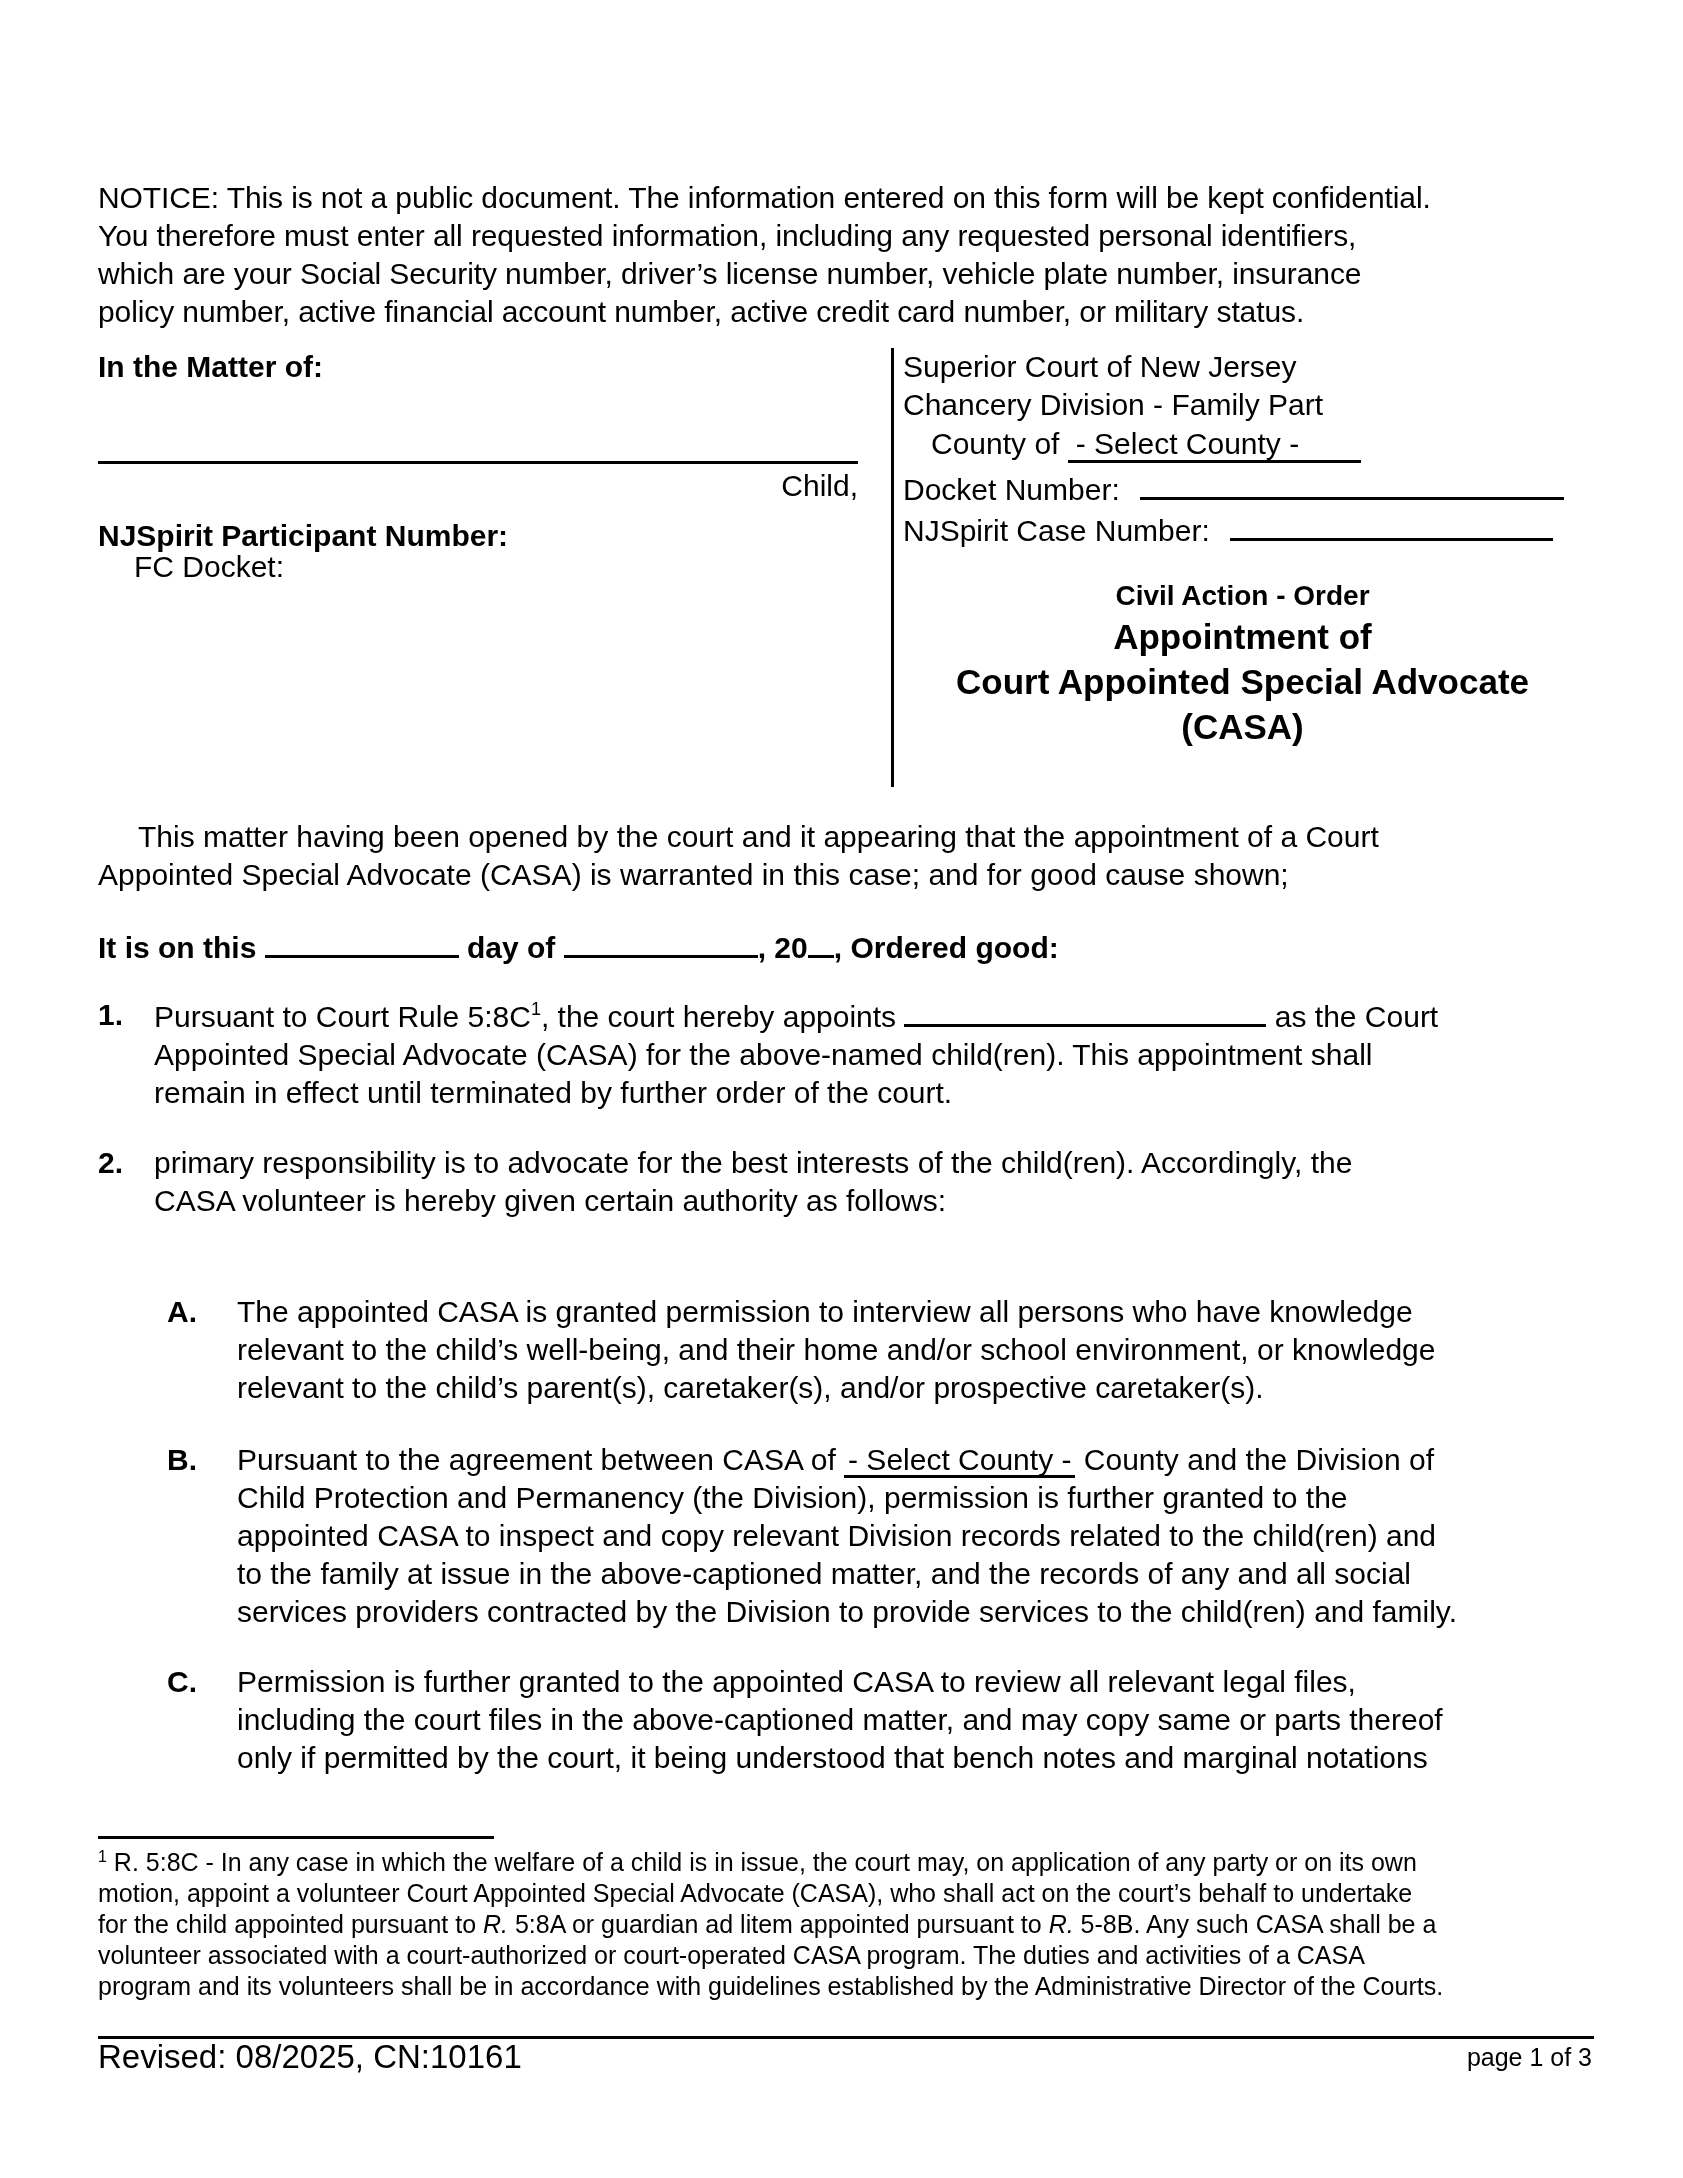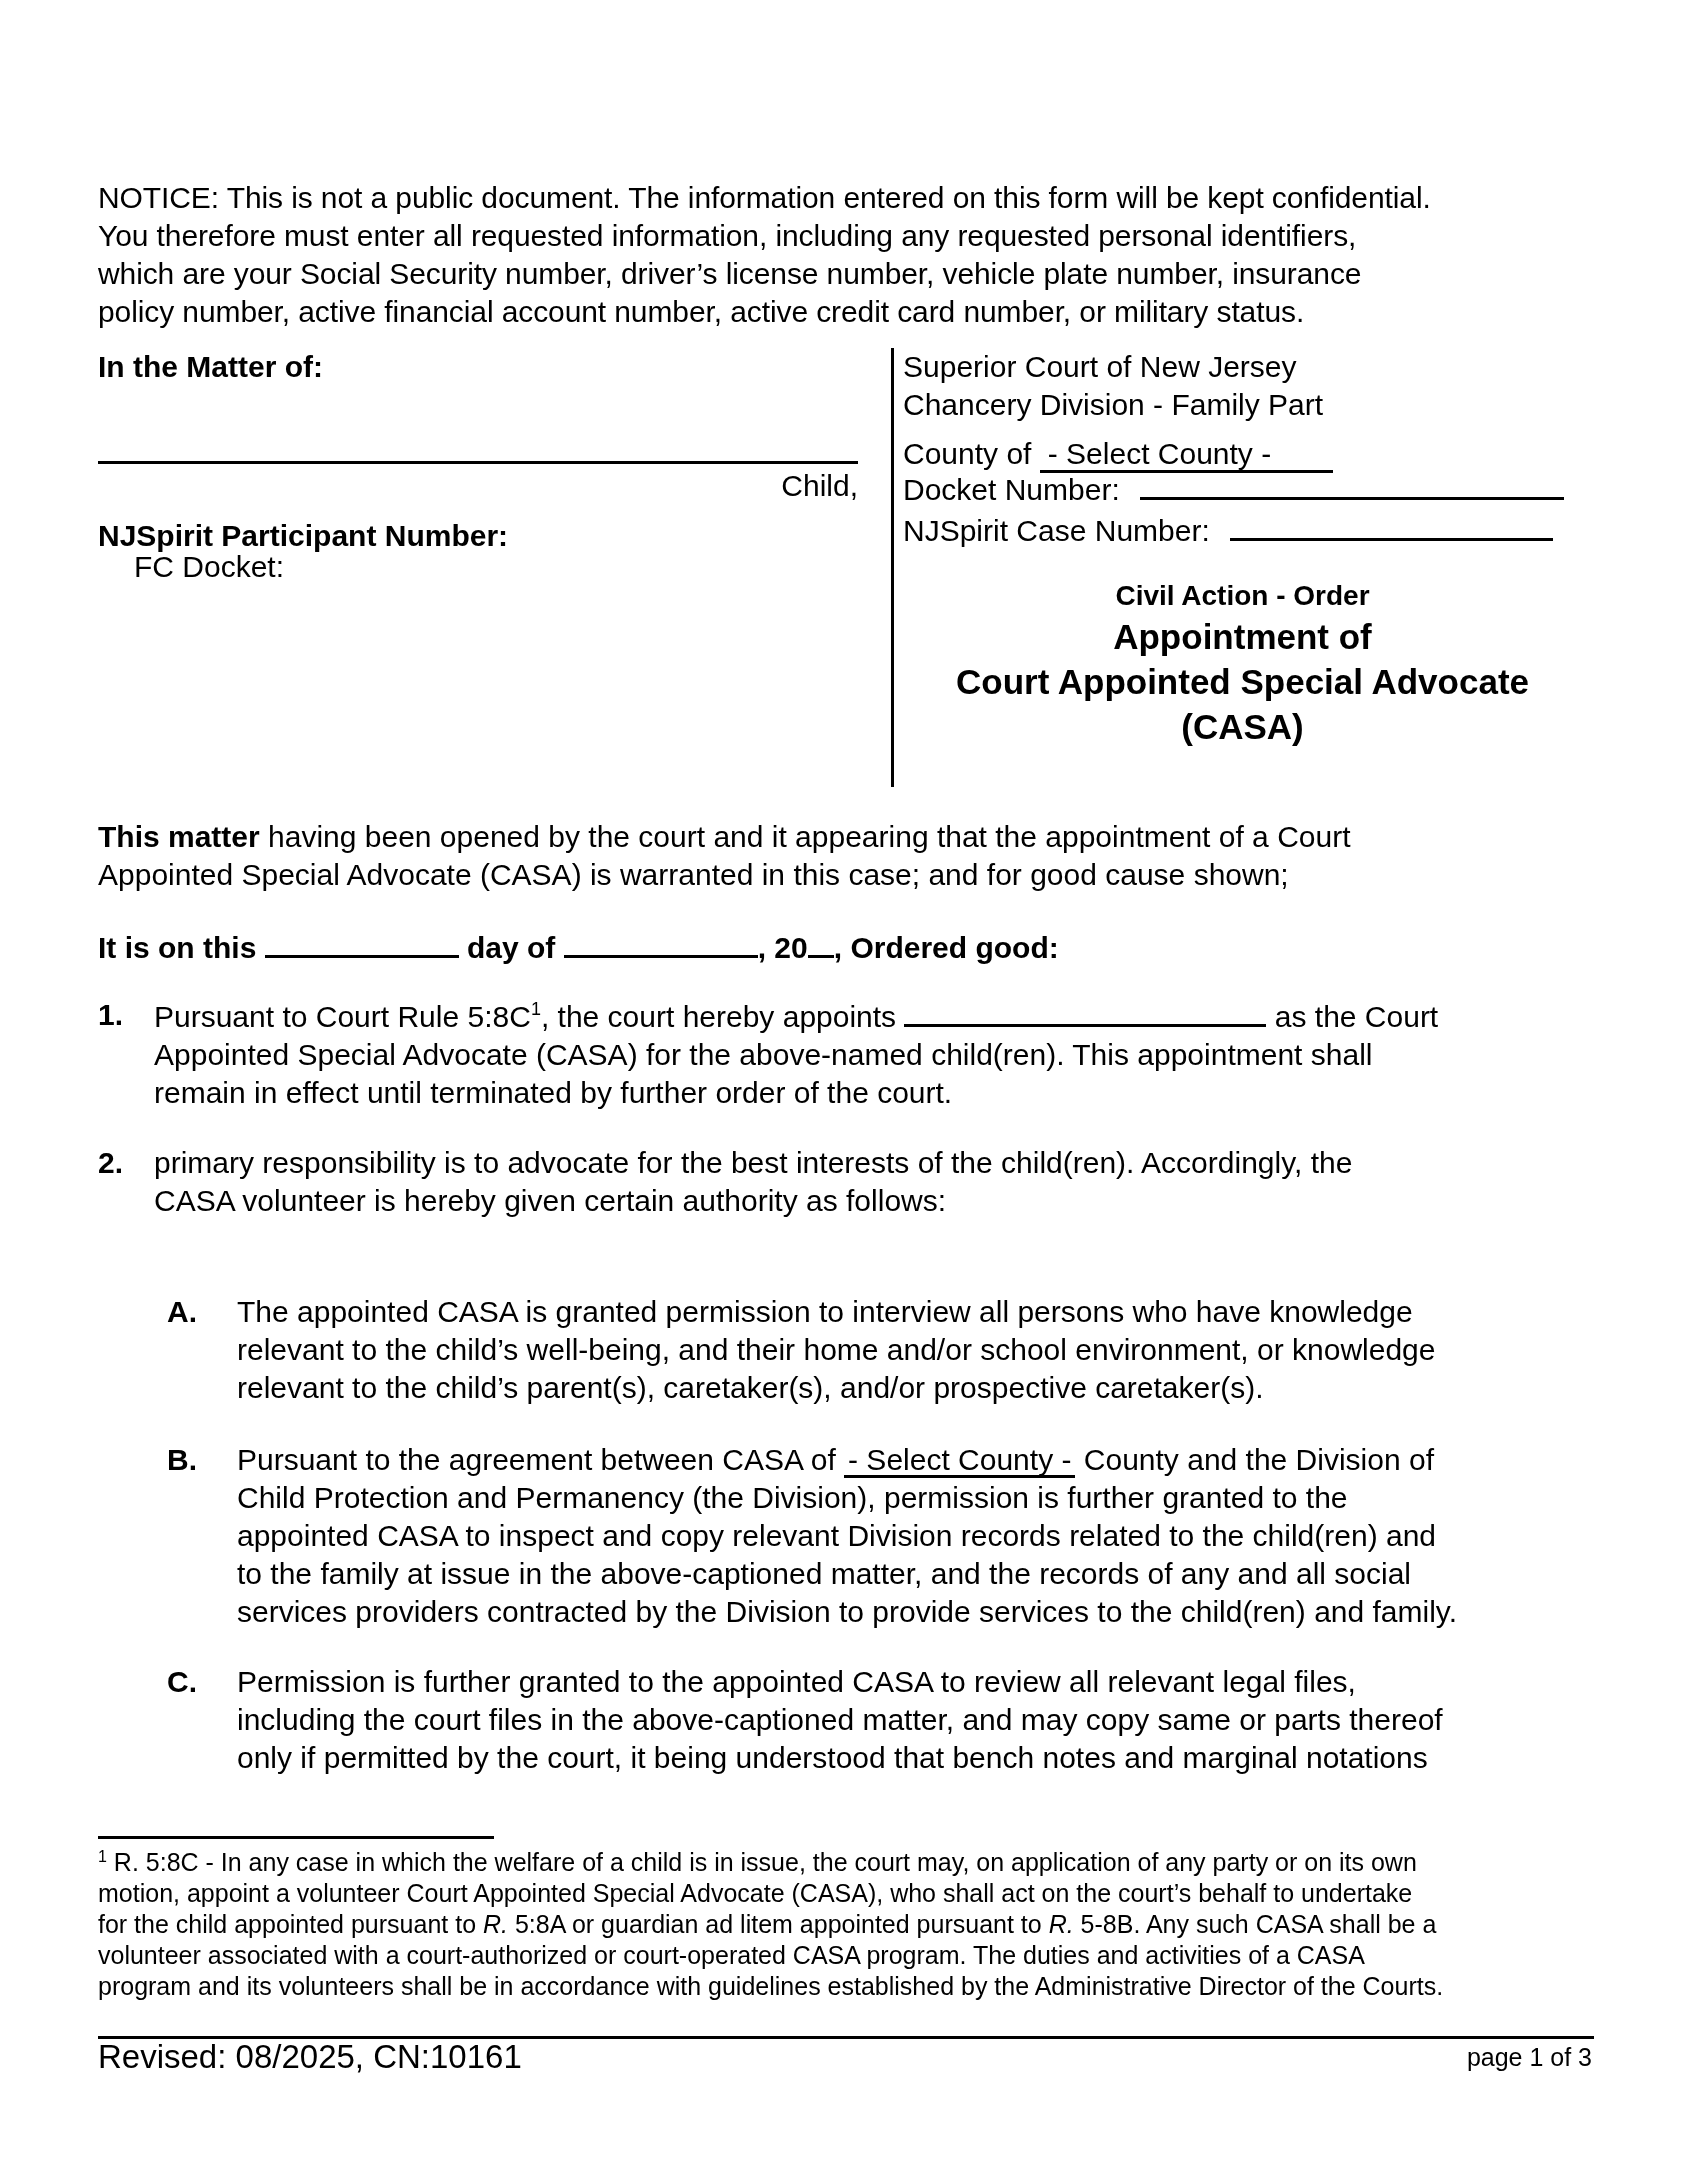--- a/index.html
+++ b/index.html
@@ -3,21 +3,21 @@
   <meta charset="utf-8">
   <style>
     html, body { margin: 0; padding: 0; background: #ffffff; }
     body {
       width: 1683px; height: 2178px; position: relative; overflow: hidden;
       font-family: "Liberation Sans", sans-serif; color: #000000;
       font-size: 30px;
     }
     .abs { position: absolute; }
     .line { line-height: 38px; white-space: nowrap; }
-    .bold { font-weight: bold; }
+    .bold { font-weight: normal; margin-left: 40px; }
 
     
     #notice { left: 98px; top: 179px; width: 1495px; font-size: 30px; line-height: 38px; }
     #notice .line { letter-spacing: -0.1px; }
 
     
     #caption-left { left: 98px; top: 348px; width: 762px; }
     #matter-label { position: absolute; left: 0; top: 0; font-weight: bold; font-size: 30px; line-height: 38px; }
     #child-underline { position: absolute; left: 0; top: 113px; width: 760px; height: 3px; background: #000; }
     #child-label { position: absolute; right: 2px; top: 119px; line-height: 38px; }
@@ -82,21 +82,21 @@
   <div id="child-label">Child,</div>
   <div id="participant-label">NJSpirit Participant Number:</div>
   <div id="fc-docket-label">FC Docket:</div>
 </div>
 
 <div id="caption-divider" class="abs"></div>
 
 <div id="caption-right" class="abs">
   <div class="row" style="top:0;">Superior Court of New Jersey</div>
   <div class="row" style="top:38px;">Chancery Division - Family Part</div>
-  <div class="row" style="top:87px;">
+  <div class="row" style="top:77px;margin-left:28px;">
     <span>County of</span>
     <span class="select-field" style="width:285px;">- Select County -</span>
   </div>
   <div class="row" style="top:119px;">
     <span>Docket Number:</span>
     <span class="fill-underline" style="width:424px; margin-left:12px;"></span>
   </div>
   <div class="row" style="top:160px;">
     <span>NJSpirit Case Number:</span>
     <span class="fill-underline" style="width:323px; margin-left:12px;"></span>

